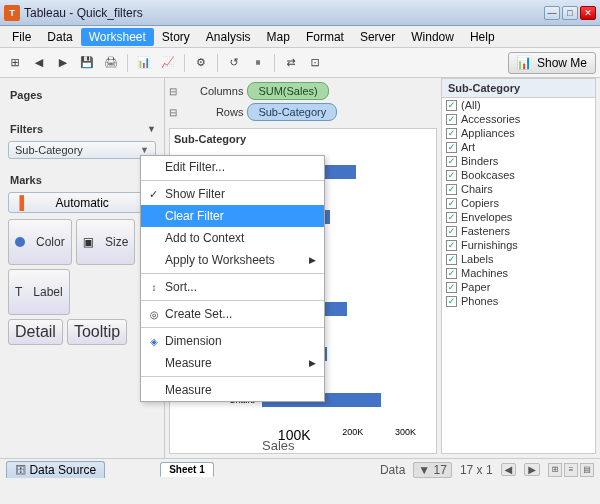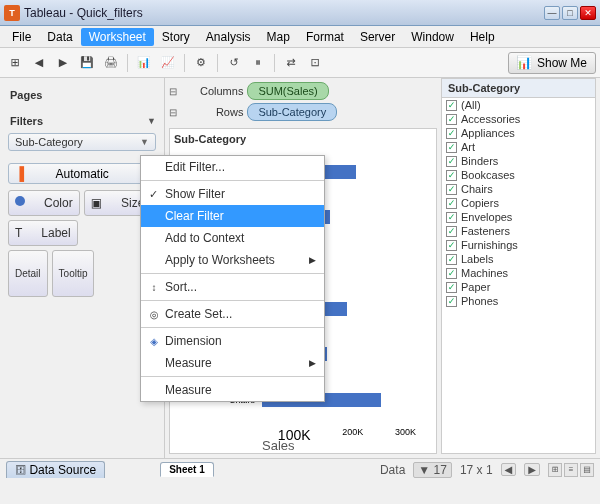--- a/index.html
+++ b/index.html
@@ -126,40 +126,40 @@
     .marks-buttons {
       display: flex;
       gap: 4px;
       margin-top: 6px;
       flex-wrap: wrap;
     }
     .marks-btn {
       border: 1px solid #bbb;
       border-radius: 3px;
       background: linear-gradient(to bottom, #f8f8f8, #dde);
-      padding: 5px 6px;
-      cursor: pointer;
-      display: flex;
-      align-items: flex-start;
-      gap: 19px;
+      padding: 15px 6px;
+      cursor: pointer;
+      display: flex;
+      align-items: center;
+      gap: 11px;
       font-size: 10px;
       color: #333;
     }
     .marks-row2 {
       display: flex;
       gap: 4px;
       margin-top: 4px;
     }
     .marks-btn2 {
       border: 1px solid #bbb;
       border-radius: 3px;
       background: linear-gradient(to bottom, #f8f8f8, #dde);
-      padding: 17px 6px;
-      cursor: pointer;
-      font-size: 10px;
+      padding: 3px 6px;
+      cursor: pointer;
+      font-size: 16px;
       color: #333;
     }
 
     
     .center-area {
       flex: 1;
       display: flex;
       flex-direction: column;
       background: #f0f0f0;
       overflow: hidden;
@@ -352,21 +352,21 @@
     .view-icon {
       width: 14px; height: 14px;
       border: 1px solid #bbb;
       background: #e8e8e8;
       cursor: pointer;
       display: flex; align-items: center; justify-content: center;
       font-size: 8px;
     }
 
     
-    .pages-section { padding: 4px; margin-bottom: 4px; }
+    .pages-section { padding: 4px; margin-bottom: 12px; }
   </style>
 </head>
 <body>
 
 <div class="titlebar">
   <div class="titlebar-left">
     <div class="titlebar-icon">T</div>
     <span class="titlebar-text">Tableau - Quick_filters</span>
   </div>
   <div class="titlebar-controls">
@@ -425,20 +425,21 @@
         <div class="panel-section-title">Filters</div>
         <span style="font-size:9px; color:#555; cursor:pointer;">▼</span>
       </div>
       <div class="filter-pill">
         <span class="filter-pill-text">Sub-Category</span>
         <span class="filter-pill-arrow">▼</span>
       </div>
     </div>
 
     <div class="marks-section" style="padding:0 4px;">
+      <div class="panel-section-title">Marks</div>
       <div class="marks-dropdown">
         <span class="marks-icon">▐</span>
         <span>Automatic</span>
         <span style="font-size:9px;">▼</span>
       </div>
       <div class="marks-buttons">
         <div class="marks-btn">
           <span style="width:10px;height:10px;background:#4472c4;border-radius:50%;display:inline-block;"></span>
           <span>Color</span>
         </div>

